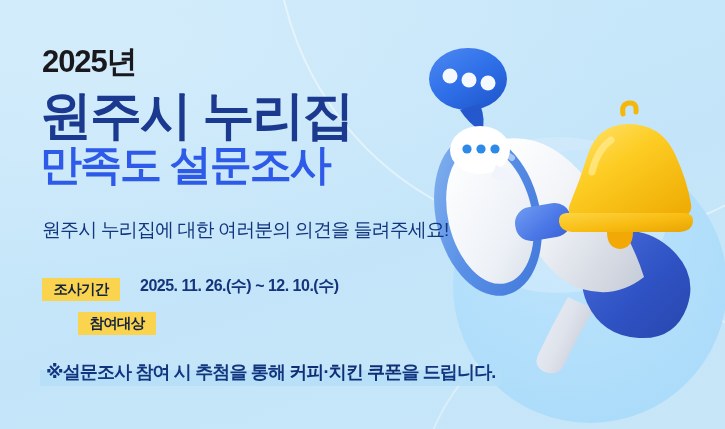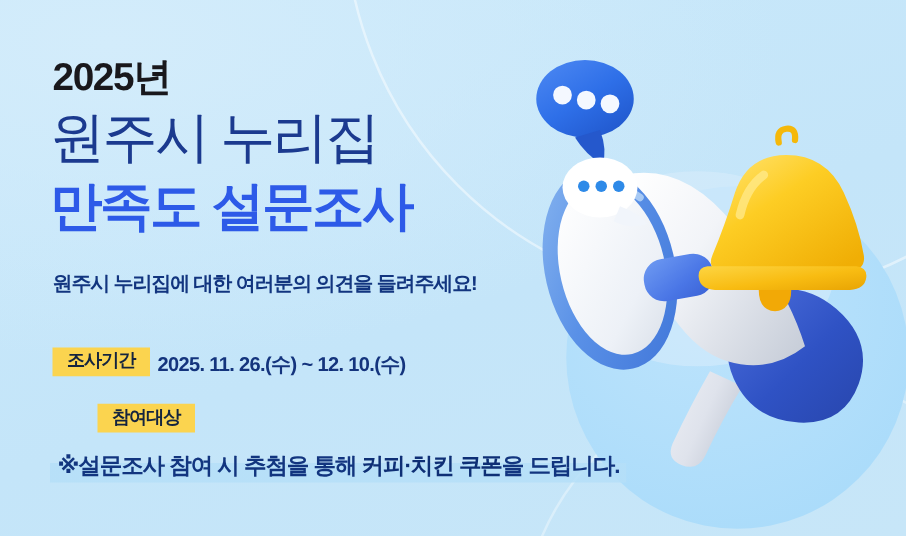--- a/index.html
+++ b/index.html
@@ -74,22 +74,22 @@
     font-size: 31px;
     font-weight: 700;
     letter-spacing: -1.1px;
     color: #19181c;
     line-height: 1;
   }
   .title-l1 {
     position: absolute;
     left: -2px;
     top: 89px;
-    font-size: 44px;
-    font-weight: 400;
+    font-size: 52px;
+    font-weight: 700;
     letter-spacing: -2.0px;
     color: #1b3a8f;
     line-height: 1;
     white-space: nowrap;
   }
   .title-l2 {
     position: absolute;
     left: -2px;
     top: 144px;
     font-size: 42px;
@@ -97,52 +97,52 @@
     letter-spacing: -2.0px;
     color: #2d5ae8;
     line-height: 1;
     white-space: nowrap;
   }
 
   .subtitle {
     position: absolute;
     left: 0;
     top: 220px;
-    font-size: 16px;
-    font-weight: 700;
+    font-size: 19px;
+    font-weight: 400;
     letter-spacing: -0.9px;
     color: #12357f;
     line-height: 1;
     white-space: nowrap;
   }
 
   .info-row {
     position: absolute;
     left: 0;
     display: flex;
-    align-items: flex-end;
+    align-items: flex-start;
   }
   .info-row.r1 { top: 278px; }
-  .info-row.r2 { top: 323px; padding-left: 36px; }
+  .info-row.r2 { top: 312px; padding-left: 36px; }
 
   .badge {
     display: inline-flex;
     align-items: center;
     justify-content: center;
     width: 78px;
     height: 23px;
     background: #fbd44f;
     color: #14243f;
     font-size: 14.5px;
     font-weight: 700;
     letter-spacing: -0.8px;
     line-height: 1;
   }
   .info-value {
-    margin-left: 6px;
+    margin-left: 20px;
     font-size: 16px;
     font-weight: 700;
     letter-spacing: -0.5px;
     color: #14347d;
     line-height: 1;
     white-space: nowrap;
   }
   .info-row.r2 .info-value {
     margin-left: 16px;
     letter-spacing: -0.9px;

